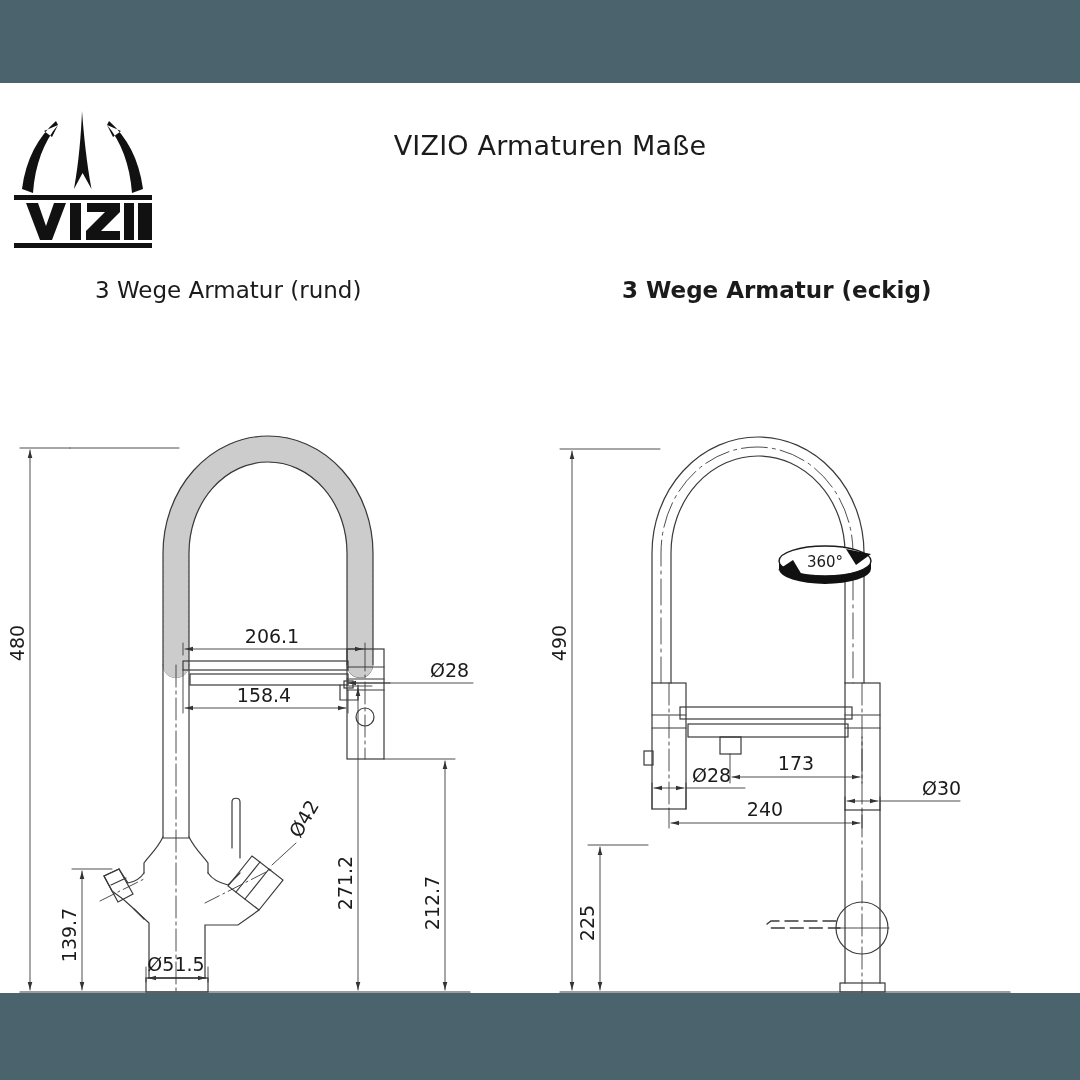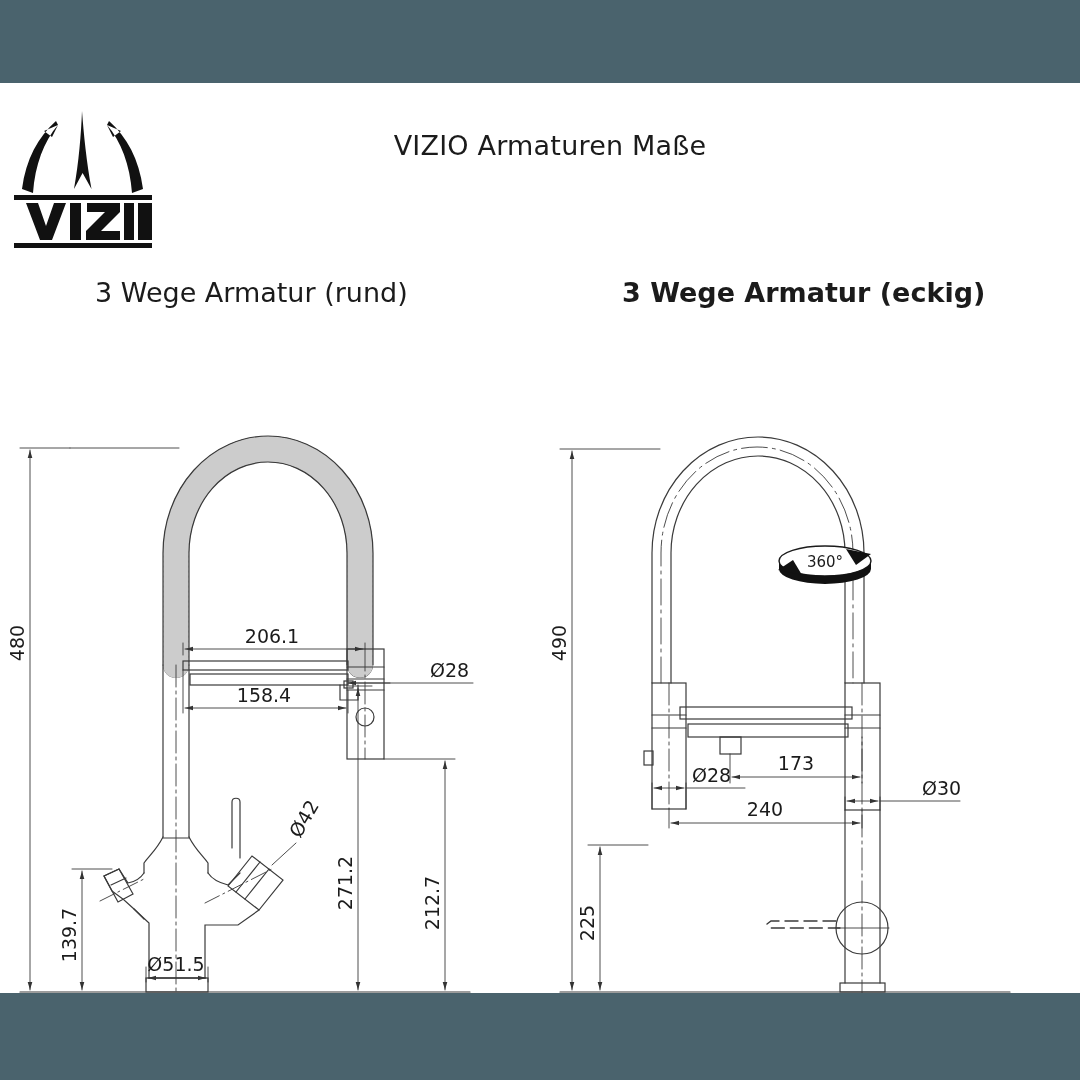--- a/index.html
+++ b/index.html
@@ -59,21 +59,21 @@
     width: 600px;
     text-align: center;
     font-size: 27px;
     color: #1b1b1b;
     letter-spacing: .2px;
     white-space: nowrap;
   }
   .sub-title {
     position: absolute;
     top: 194px;
-    font-size: 27px;
+    font-size: 23px;
     color: #1b1b1b;
     white-space: nowrap;
   }
   .sub-left  { left: 95px; }
   .sub-right { left: 622px; font-weight: bold; }
 
   
   .drawing {
     position: absolute;
     top: 0;

